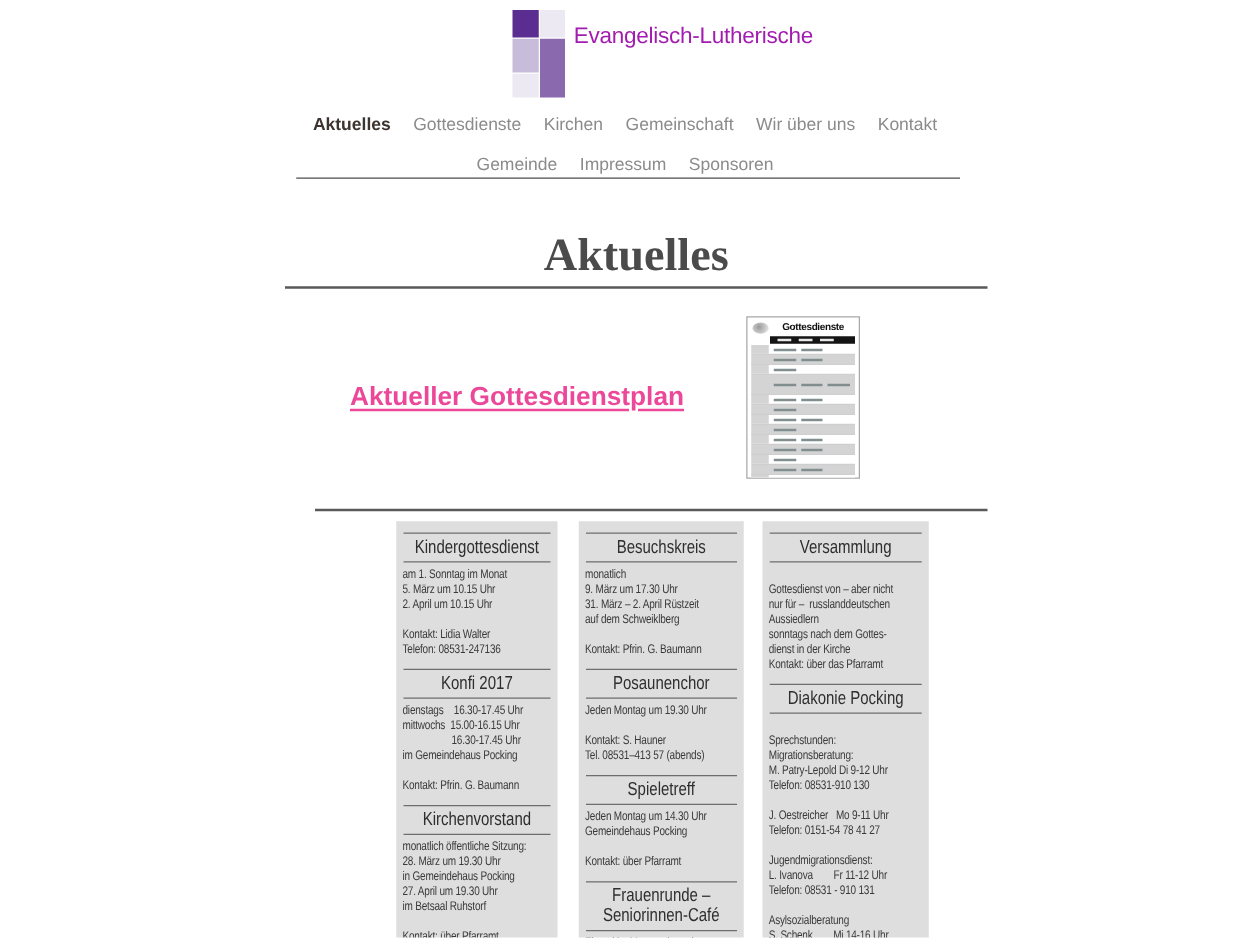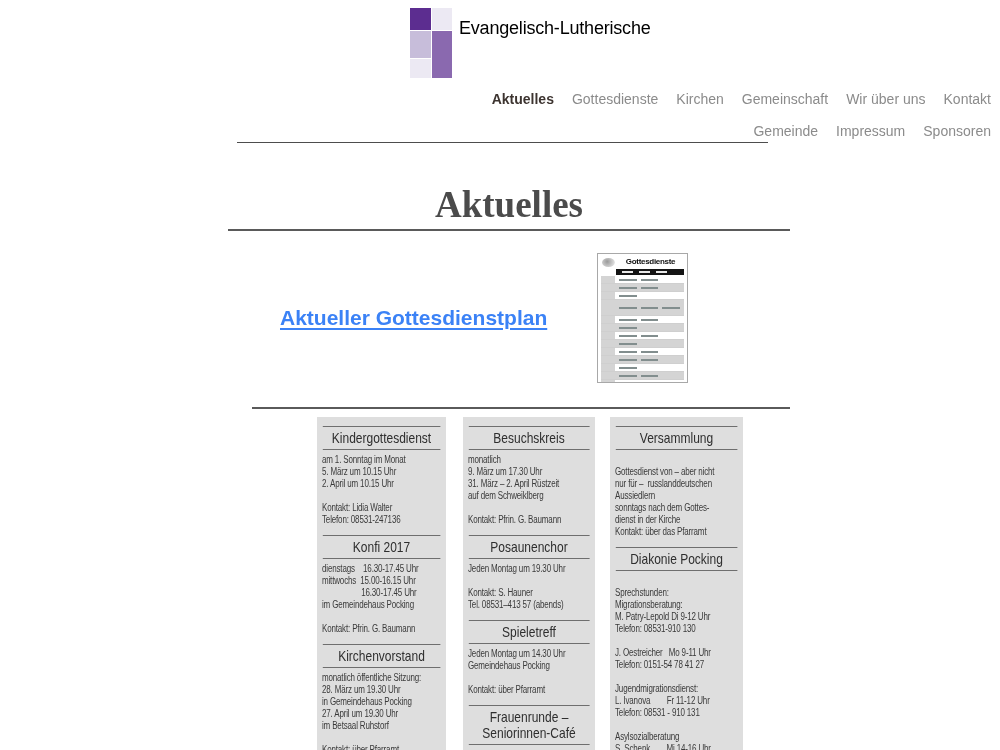--- a/index.html
+++ b/index.html
@@ -12,38 +12,38 @@
   .abs{position:absolute;}
 
   
   .logo{left:410px;top:8px;width:42px;height:70px;}
   .logo div{position:absolute;}
   .lg-tl{left:0;top:0;width:21px;height:22px;background:#5c2d90;}
   .lg-tr{left:22px;top:0;width:20px;height:22px;background:#ece9f3;}
   .lg-ml{left:0;top:23px;width:21px;height:27px;background:#c7bdda;}
   .lg-mr{left:22px;top:23px;width:20px;height:47px;background:#8a69af;}
   .lg-bl{left:0;top:51px;width:21px;height:19px;background:#ece9f3;}
-  .brand{left:459px;top:16px;font-size:18px;line-height:25px;color:#000000;letter-spacing:-0.2px;}
-
-  
-  .nav-row{left:0;width:1000px;text-align:right;font-size:14px;color:#8b8b8b;}
+  .brand{left:459px;top:16px;font-size:18px;line-height:25px;color:#a21caf;letter-spacing:-0.2px;}
+
+  
+  .nav-row{left:0;width:1000px;text-align:center;font-size:14px;color:#8b8b8b;}
   .nav-row1{top:91px;}
   .nav-row2{top:123px;}
   .nav-item{display:inline-block;margin:0 9px;cursor:pointer;}
   .nav-item.active{color:#3d3430;font-weight:bold;}
   .nav-divider{top:142px;left:237px;width:531px;border-top:1px solid #4d4d4d;}
 
   
   .page-title{top:158px;left:228px;width:562px;text-align:center;
     font-family:"Liberation Serif", serif;font-weight:bold;font-size:37px;color:#4b4b4b;}
   .rule-title{top:229px;left:228px;width:562px;border-top:2px solid #5a5a5a;}
   .rule-2{top:407px;left:252px;width:538px;border-top:2px solid #5a5a5a;}
 
   
-  .plan-link{left:280px;top:306px;font-size:21px;font-weight:bold;color:#3b82f6;
+  .plan-link{left:280px;top:306px;font-size:21px;font-weight:bold;color:#ec4899;
     text-decoration:underline;text-underline-offset:3px;cursor:pointer;}
   .thumb{left:597px;top:253px;width:91px;height:130px;background:#fff;
     border:1px solid #a8a8a8;box-sizing:border-box;padding:3px 3px 2px 3px;overflow:hidden;}
   .t-head{position:relative;height:12px;}
   .t-logo{position:absolute;left:1px;top:1px;width:13px;height:9px;border-radius:50%;
     background:radial-gradient(circle at 40% 40%, #9a9a9a 0%, #d8d8d8 70%, #fff 100%);}
   .t-title{position:absolute;left:16px;top:0;right:0;text-align:center;
     font-size:8px;font-weight:bold;color:#101010;letter-spacing:-0.3px;}
   .t-band{margin-left:15px;height:6px;background:#141414;display:flex;align-items:center;}
   .t-band i{display:block;height:2px;background:#e8e8e8;width:16%;margin-left:9%;}

